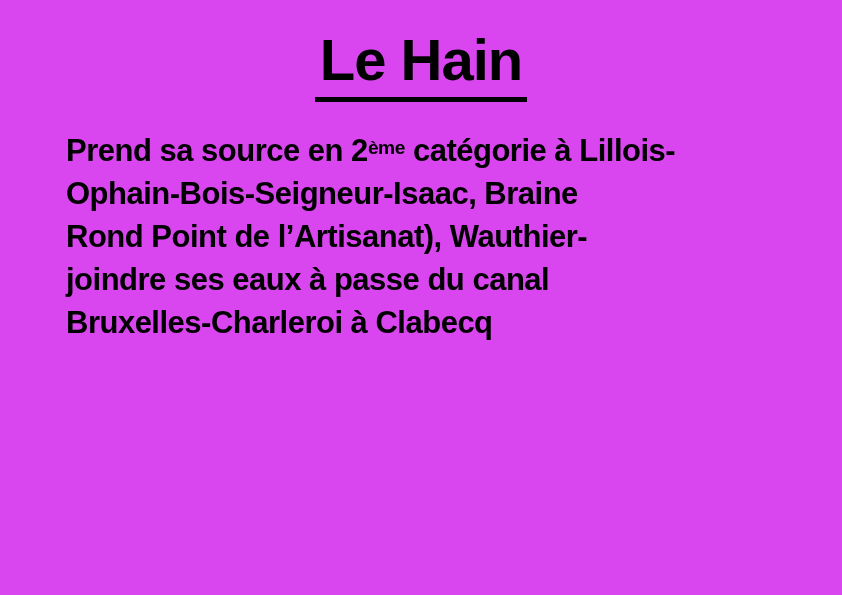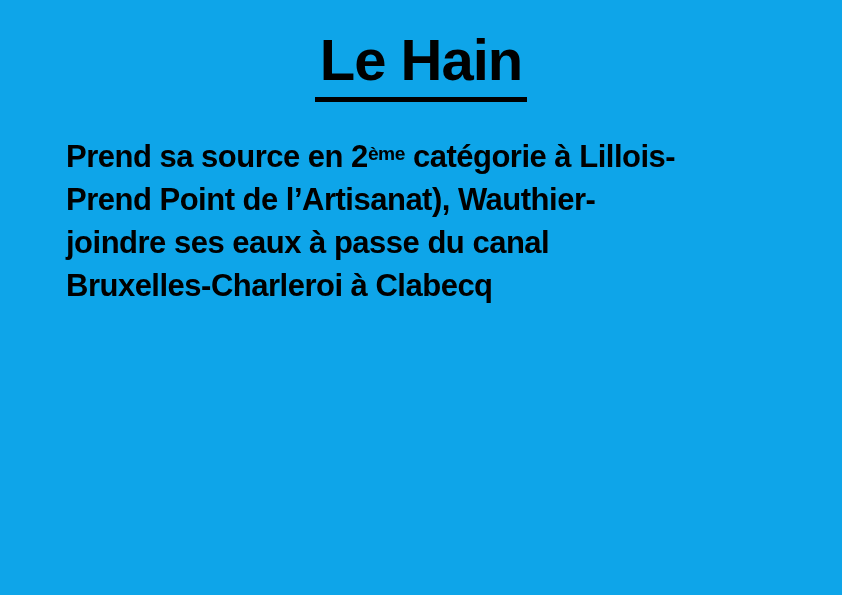--- a/index.html
+++ b/index.html
@@ -4,21 +4,21 @@
 <style>
   html, body {
     margin: 0;
     padding: 0;
     background: #ffffff;
   }
   .page {
     position: relative;
     width: 842px;
     height: 595px;
-    background: #0ea5e9;
+    background: #d946ef;
     overflow: hidden;
     color: #000000;
     font-family: "Liberation Sans", "DejaVu Sans", sans-serif;
   }
   .title {
     position: absolute;
     top: 26px;
     left: 0;
     width: 100%;
     margin: 0;
@@ -27,21 +27,21 @@
     font-weight: 700;
     letter-spacing: -1px;
   }
   .title-text {
     display: inline-block;
     padding: 0 5px 4px 5px;
     border-bottom: 5px solid #000000;
   }
   .body-paragraph {
     position: absolute;
-    top: 135px;
+    top: 129px;
     left: 66px;
     right: 20px;
     font-size: 31px;
     font-weight: 700;
     line-height: 43px;
     letter-spacing: -0.5px;
   }
   .body-line {
     white-space: nowrap;
   }
@@ -51,17 +51,18 @@
     vertical-align: 0.38em;
   }
 </style>
 </head>
 <body>
 
 <div class="page">
   <h1 class="title"><span class="title-text">Le Hain</span></h1>
   <div class="body-paragraph">
       <div class="body-line"><span>Prend sa source en 2</span><sup>ème</sup><span> catégorie à Lillois-</span></div>
-      <div class="body-line"><span>Prend Point de l’Artisanat), Wauthier-</span></div>
+      <div class="body-line"><span>Ophain-Bois-Seigneur-Isaac, Braine</span></div>
+      <div class="body-line"><span>Rond Point de l’Artisanat), Wauthier-</span></div>
       <div class="body-line"><span>joindre ses eaux à passe du canal</span></div>
       <div class="body-line"><span>Bruxelles-Charleroi à Clabecq</span></div>
     </div>
 </div>
 
 </body></html>

